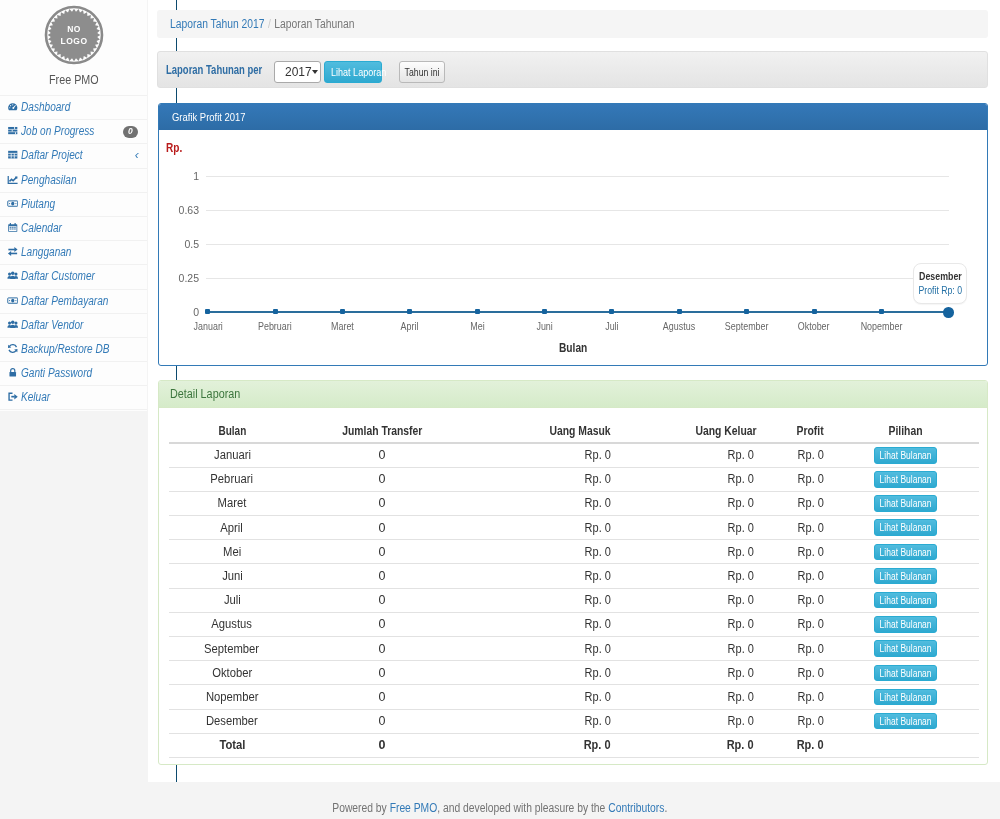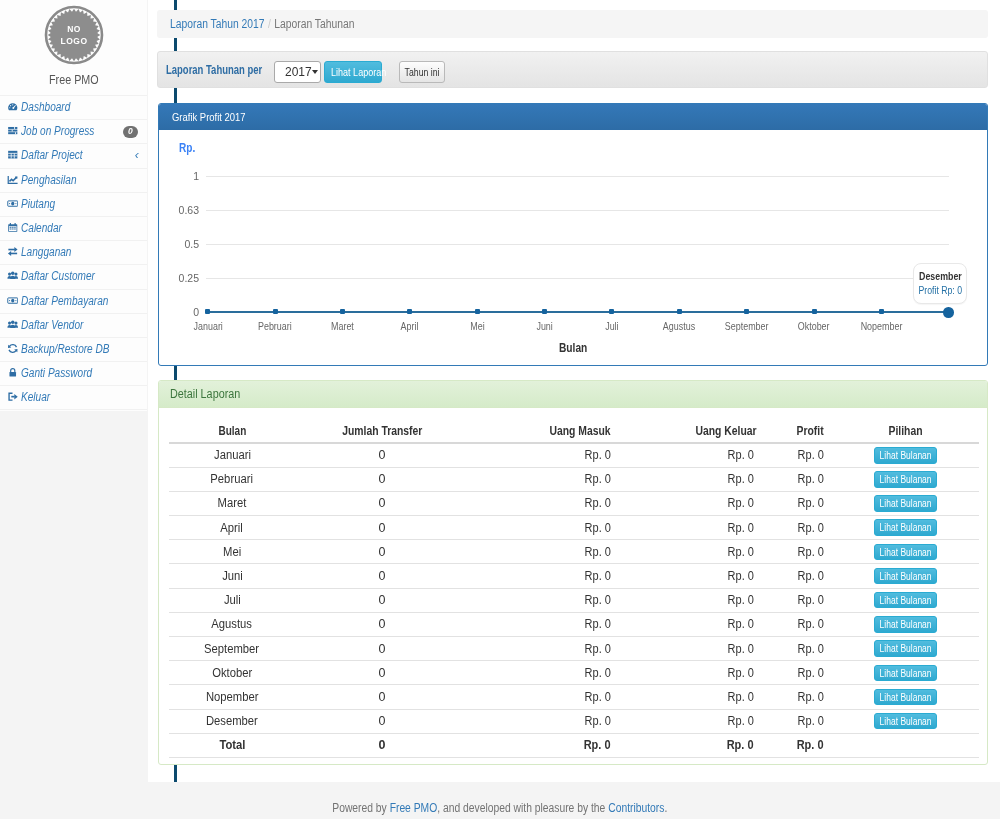--- a/index.html
+++ b/index.html
@@ -1,19 +1,19 @@
 <!DOCTYPE html>
 <html><head>
 <meta charset="utf-8">
 <style>
 * { margin:0; padding:0; box-sizing:border-box; }
 html,body { width:1000px; height:819px; font-family:"Liberation Sans", sans-serif; background:#f4f4f4; overflow:hidden; }
 #page { position:relative; width:1000px; height:819px; }
 #maincol { position:absolute; left:148px; top:0; width:852px; height:782px; background:#ffffff; }
-#sidebar { position:absolute; left:0; top:0; width:177px; height:782px; border-right:3px solid #0c4a6e; }
+#sidebar { position:absolute; left:0; top:0; width:177px; height:782px; border-right:1px solid #0c4a6e; }
 #sidewhite { position:absolute; left:0; top:0; width:147px; height:411px; background:#fdfdfd; }
 .abs { position:absolute; }
 
 #menu { position:absolute; left:0; top:95px; width:147px; border-top:1px solid #f1f1f1;font-style:italic; }
 .mi { position:relative; height:24.2px; border-bottom:1px solid #f1f1f1; font-size:12px; color:#337ab7; line-height:23.2px; padding-left:6.5px; white-space:nowrap; }
 .mi .ic { display:inline-block; width:11.5px; height:11px; vertical-align:-1px; margin-right:3px; }
 .mi .ic svg { width:11.5px; height:11px; }
 .sx { display:inline-block; transform:scaleX(0.84); transform-origin:0 50%; white-space:nowrap; }
 .sxc { display:inline-block; transform:scaleX(0.84); transform-origin:50% 50%; white-space:nowrap; }
 .sxr { display:inline-block; transform:scaleX(0.84); transform-origin:100% 50%; white-space:nowrap; }
@@ -187,21 +187,21 @@
 
 <div id="formbar">
 <label><span class="sx" style="transform:scaleX(0.79);">Laporan Tahunan per</span></label>
 <div id="selyear">2017<span class="car"></span></div>
 <div id="btnlihat" class="btncyan"><span class="sxc" style="transform:scaleX(0.82);">Lihat Laporan</span></div>
 <div id="btntahun"><span class="sxc" style="transform:scaleX(0.87);">Tahun ini</span></div>
 </div>
 
 <div id="gpanel">
 <div id="ghead"><span class="sx" style="transform:scaleX(0.86);">Grafik Profit 2017</span></div>
-<div class="abs" style="left:20px;top:37px;font-size:12px;font-weight:bold;color:#3b82f6;"><span class="sx">Rp.</span></div>
+<div class="abs" style="left:7px;top:37px;font-size:12px;font-weight:bold;color:#b91c1c;"><span class="sx">Rp.</span></div>
 <div class="gline" style="top:71.5px;"></div>
 <div class="gline" style="top:105.6px;"></div>
 <div class="gline" style="top:139.7px;"></div>
 <div class="gline" style="top:173.8px;"></div>
 <div class="gline" style="top:207.9px;"></div>
 <div class="ylab" style="top:66px;left:0;">1</div>
 <div class="ylab" style="top:100px;left:0;">0.63</div>
 <div class="ylab" style="top:134px;left:0;">0.5</div>
 <div class="ylab" style="top:168px;left:0;">0.25</div>
 <div class="ylab" style="top:202px;left:0;">0</div>

